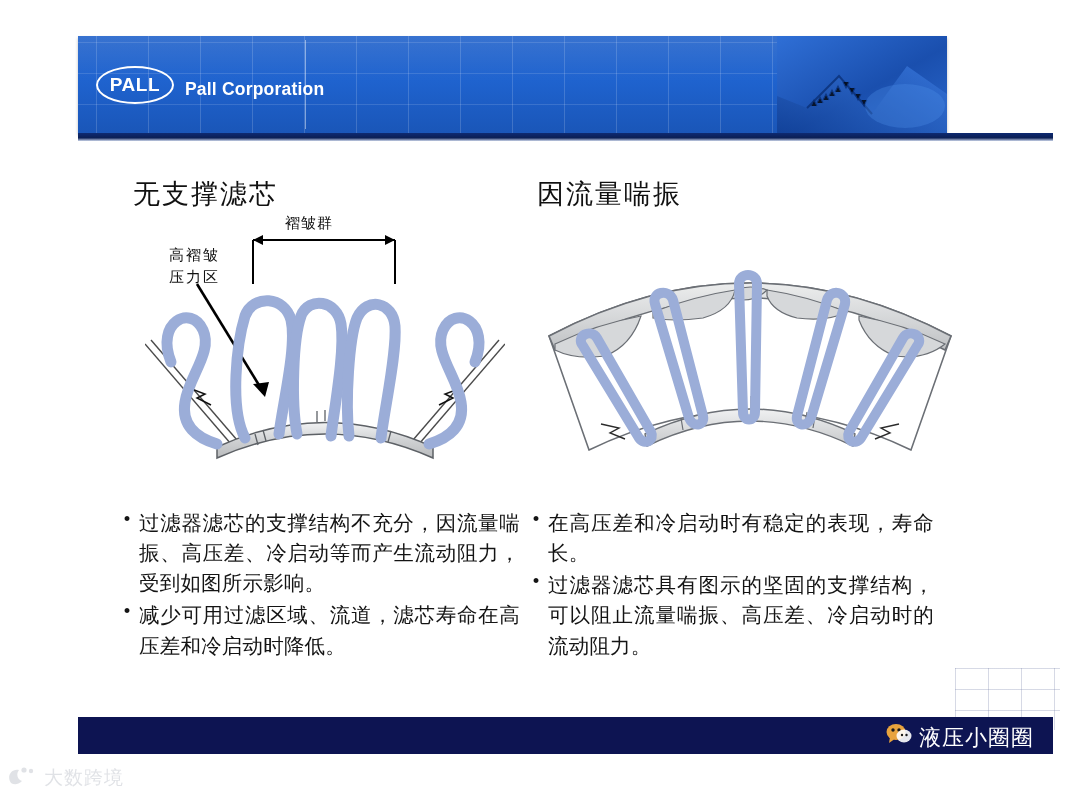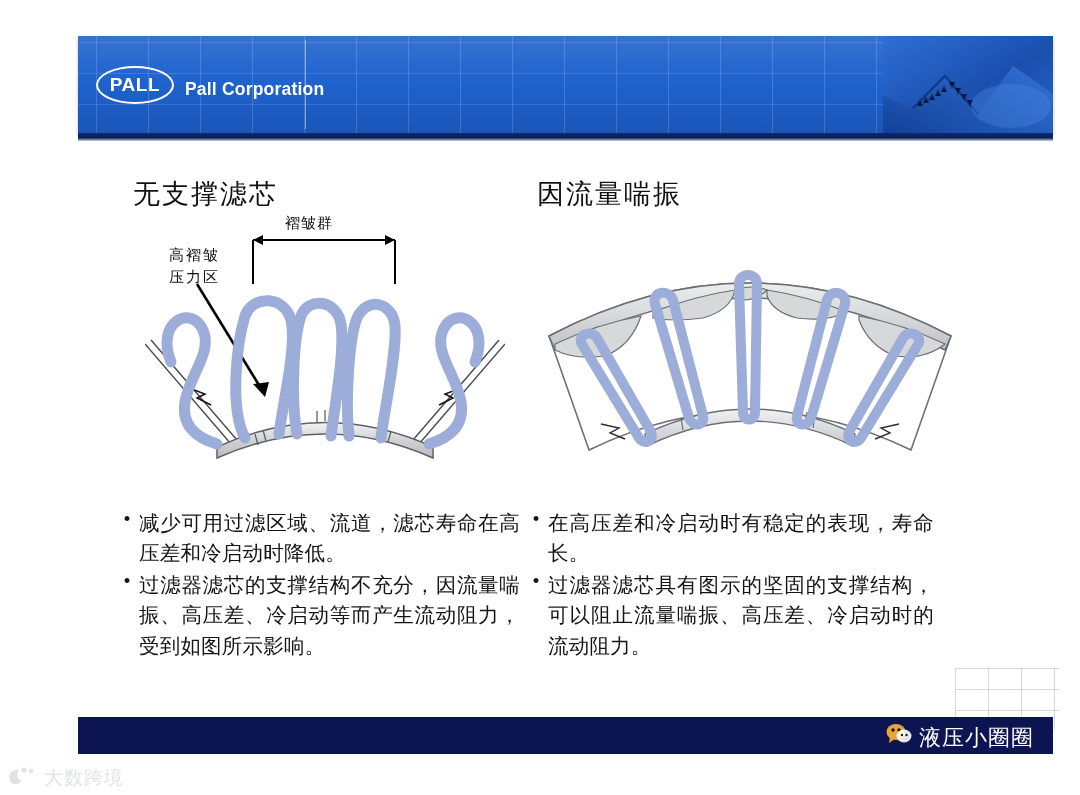--- a/index.html
+++ b/index.html
@@ -13,21 +13,21 @@
     position: relative;
     overflow: hidden;
     font-family: "Liberation Sans", "DejaVu Sans", sans-serif;
   }
 
   
   .header-banner {
     position: absolute;
     left: 78px;
     top: 36px;
-    width: 975px;
+    width: 869px;
     height: 97px;
     background: linear-gradient(180deg, #1b5ec9 0%, #1f63cf 45%, #1a56b8 100%);
     overflow: hidden;
     box-shadow: 0 2px 3px rgba(0,0,0,0.25);
   }
   .header-grid {
     position: absolute;
     inset: 0;
     background-image:
       linear-gradient(to right, rgba(255,255,255,0.16) 1px, transparent 1px),
@@ -307,22 +307,22 @@
       <path d="M330,150 C346,110 310,92 298,118 C288,140 312,164 316,190 C320,214 304,226 284,232"></path>
     </g>
 
     <text x="140" y="16" font-family="DejaVu Serif, Liberation Serif, serif" font-size="15" fill="#111" letter-spacing="1">褶皱群</text>
     <text x="24" y="48" font-family="DejaVu Serif, Liberation Serif, serif" font-size="15" fill="#111" letter-spacing="2">高褶皱</text>
     <text x="24" y="70" font-family="DejaVu Serif, Liberation Serif, serif" font-size="15" fill="#111" letter-spacing="2">压力区</text>
   </svg>
 </div>
 
 <div class="bullets left">
+  <div class="bullet-item">过滤器滤芯的支撑结构不充分，因流量喘振、高压差、冷启动等而产生流动阻力，受到如图所示影响。</div>
   <div class="bullet-item">减少可用过滤区域、流道，滤芯寿命在高压差和冷启动时降低。</div>
-  <div class="bullet-item">过滤器滤芯的支撑结构不充分，因流量喘振、高压差、冷启动等而产生流动阻力，受到如图所示影响。</div>
 </div>
 
 <div class="col-heading right">因流量喘振</div>
 
 <div class="diagram right">
   <svg width="430" height="230" viewBox="0 0 430 230">
     <defs>
       <linearGradient id="bandGrad" x1="0" y1="0" x2="0" y2="1">
         <stop offset="0%" stop-color="#eceded"></stop>
         <stop offset="60%" stop-color="#d2d4d6"></stop>

